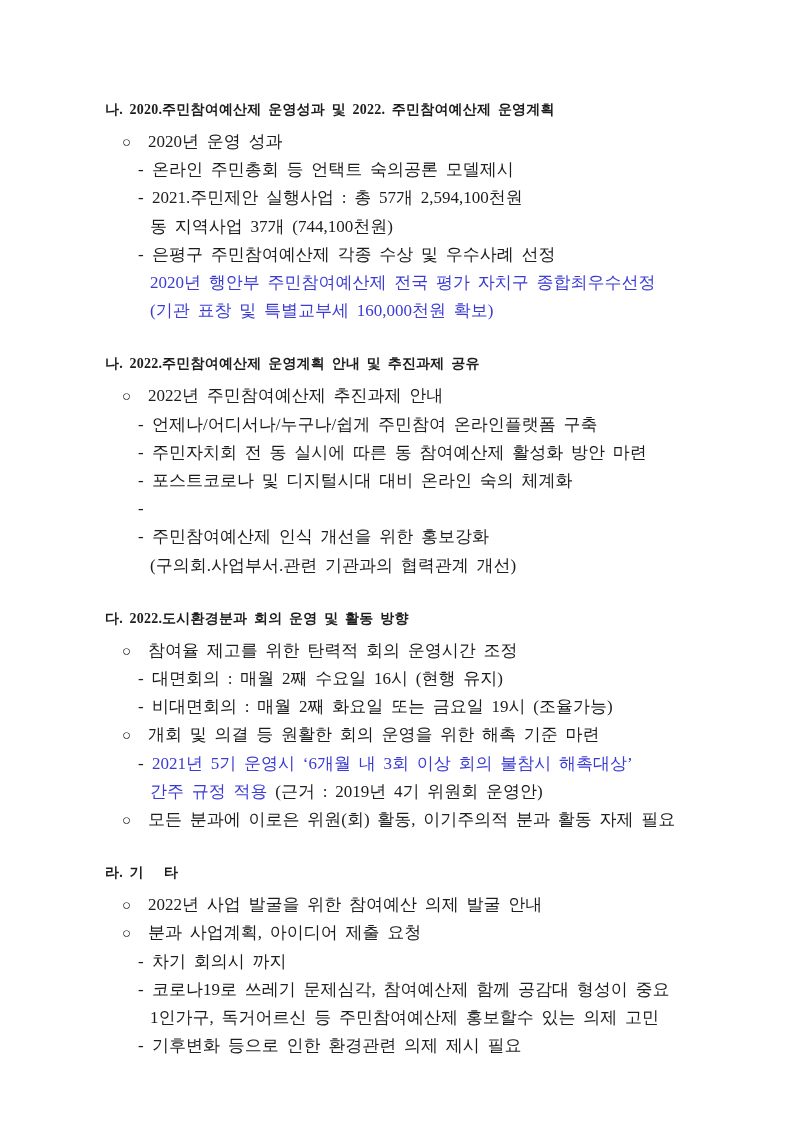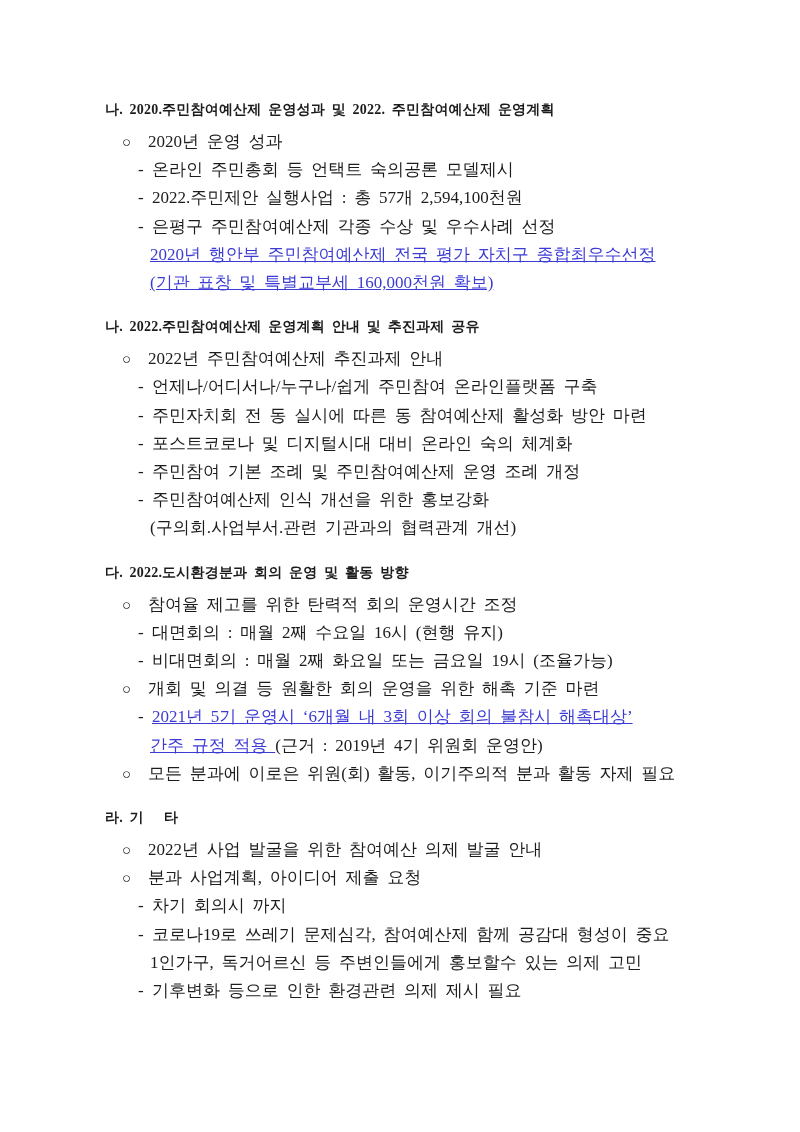--- a/index.html
+++ b/index.html
@@ -17,21 +17,21 @@
     width:800px;
     height:1132px;
     margin:0 auto;
     background:var(--bg);
     overflow:hidden;
     position:relative;
   }
   .doc{
     padding:96px 48px 0 105px;
   }
-  .sec{margin-top:16px;}
+  .sec{margin-top:25px;}
   .sec:first-child{margin-top:0;}
   .sec:last-child{}
   .sec-head{
     margin:0 0 4px 0;
     font-size:14px;
     font-weight:700;
     line-height:28px;
     color:var(--ink);
     letter-spacing:0.2px;
     word-spacing:3px;
@@ -46,40 +46,43 @@
     word-spacing:3.5px;
     white-space:nowrap;
   }
   .t-circle{padding-left:17px;}
   .t-circle .bullet{flex:0 0 26px;width:26px;font-size:15px;}
   .t-dash{padding-left:33px;}
   .t-dash .bullet{flex:0 0 14px;width:14px;}
   .t-cont{padding-left:45px;}
   .txt{display:inline;}
   .seg{display:inline;text-align:right;}
-  .seg.blue{color:var(--accent);text-decoration:underline;}
+  .seg.blue{color:var(--accent);}
 </style>
 </head>
 <body>
 
 <div class="page">
   <main class="doc" id="doc">
       <section class="sec">
         <h2 class="sec-head">나. 2020.주민참여예산제 운영성과 및 2022. 주민참여예산제 운영계획</h2>
         <div class="line t-circle">
           <span class="bullet">○</span>
           <span class="txt"><span class="seg">2020년 운영 성과</span></span>
         </div>
         <div class="line t-dash">
           <span class="bullet">-</span>
           <span class="txt"><span class="seg">온라인 주민총회 등 언택트 숙의공론 모델제시</span></span>
         </div>
         <div class="line t-dash">
           <span class="bullet">-</span>
-          <span class="txt"><span class="seg">2022.주민제안 실행사업 : 총 57개 2,594,100천원</span></span>
+          <span class="txt"><span class="seg">2021.주민제안 실행사업 : 총 57개 2,594,100천원</span></span>
+        </div>
+        <div class="line t-cont">
+          <span class="txt"><span class="seg">동 지역사업 37개 (744,100천원)</span></span>
         </div>
         <div class="line t-dash">
           <span class="bullet">-</span>
           <span class="txt"><span class="seg">은평구 주민참여예산제 각종 수상 및 우수사례 선정</span></span>
         </div>
         <div class="line t-cont">
           <span class="txt"><span class="seg blue">2020년 행안부 주민참여예산제 전국 평가 자치구 종합최우수선정</span></span>
         </div>
         <div class="line t-cont">
           <span class="txt"><span class="seg blue">(기관 표창 및 특별교부세 160,000천원 확보)</span></span>
@@ -98,21 +101,20 @@
         <div class="line t-dash">
           <span class="bullet">-</span>
           <span class="txt"><span class="seg">주민자치회 전 동 실시에 따른 동 참여예산제 활성화 방안 마련</span></span>
         </div>
         <div class="line t-dash">
           <span class="bullet">-</span>
           <span class="txt"><span class="seg">포스트코로나 및 디지털시대 대비 온라인 숙의 체계화</span></span>
         </div>
         <div class="line t-dash">
           <span class="bullet">-</span>
-          <span class="txt"><span class="seg">주민참여 기본 조례 및 주민참여예산제 운영 조례 개정</span></span>
         </div>
         <div class="line t-dash">
           <span class="bullet">-</span>
           <span class="txt"><span class="seg">주민참여예산제 인식 개선을 위한 홍보강화</span></span>
         </div>
         <div class="line t-cont">
           <span class="txt"><span class="seg">(구의회.사업부서.관련 기관과의 협력관계 개선)</span></span>
         </div>
       </section>
       <section class="sec">
@@ -157,21 +159,21 @@
         </div>
         <div class="line t-dash">
           <span class="bullet">-</span>
           <span class="txt"><span class="seg">차기 회의시 까지</span></span>
         </div>
         <div class="line t-dash">
           <span class="bullet">-</span>
           <span class="txt"><span class="seg">코로나19로 쓰레기 문제심각, 참여예산제 함께 공감대 형성이 중요</span></span>
         </div>
         <div class="line t-cont">
-          <span class="txt"><span class="seg">1인가구, 독거어르신 등 주변인들에게 홍보할수 있는 의제 고민</span></span>
+          <span class="txt"><span class="seg">1인가구, 독거어르신 등 주민참여예산제 홍보할수 있는 의제 고민</span></span>
         </div>
         <div class="line t-dash">
           <span class="bullet">-</span>
           <span class="txt"><span class="seg">기후변화 등으로 인한 환경관련 의제 제시 필요</span></span>
         </div>
       </section>
     </main>
 </div>
 
 </body></html>

